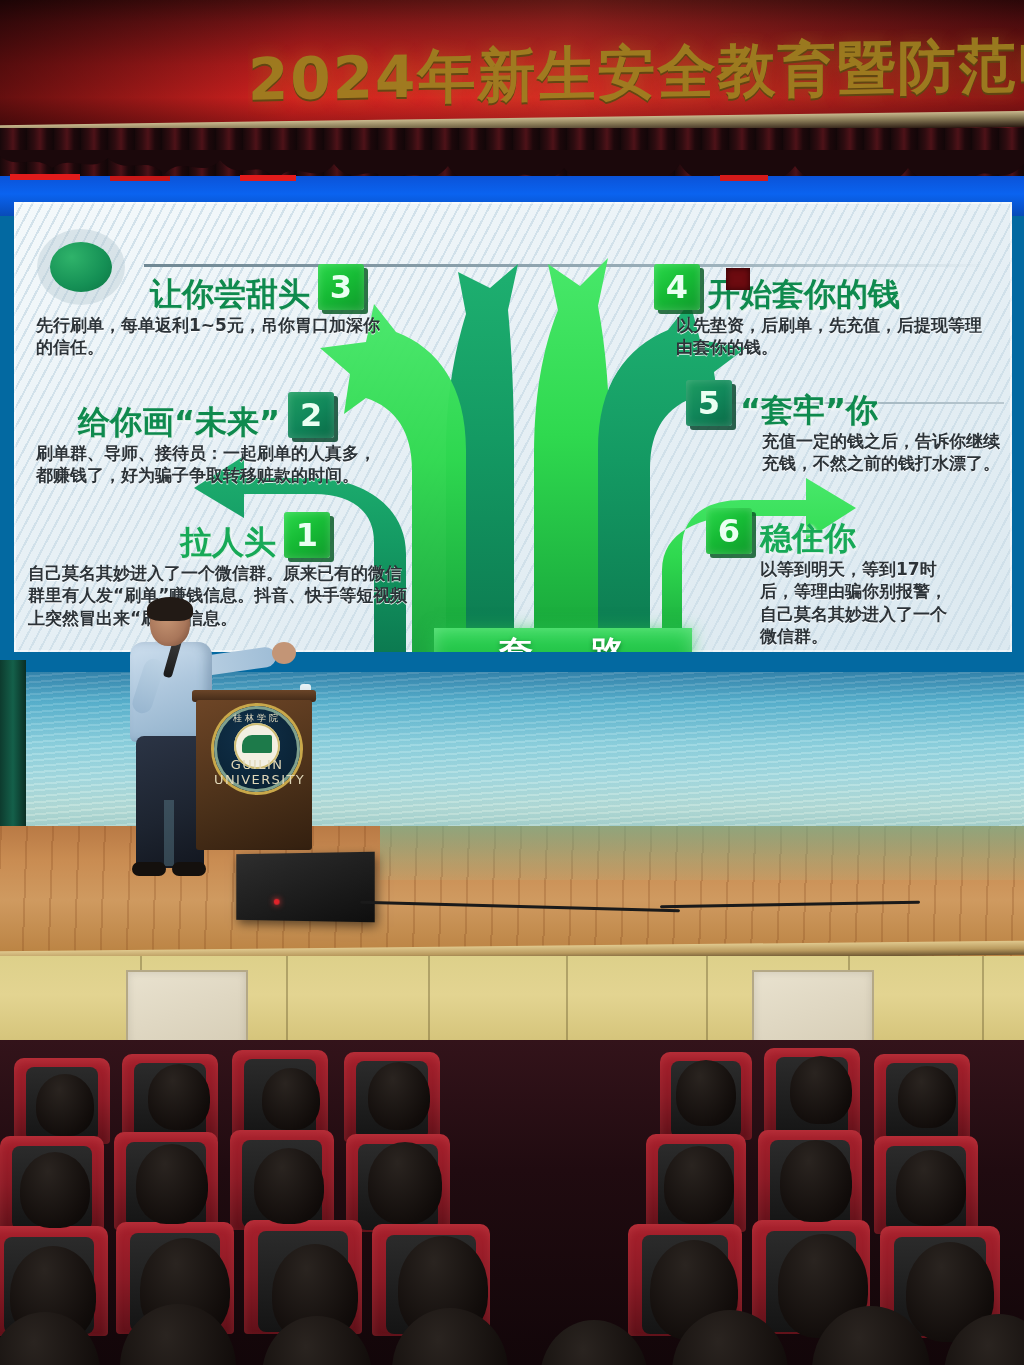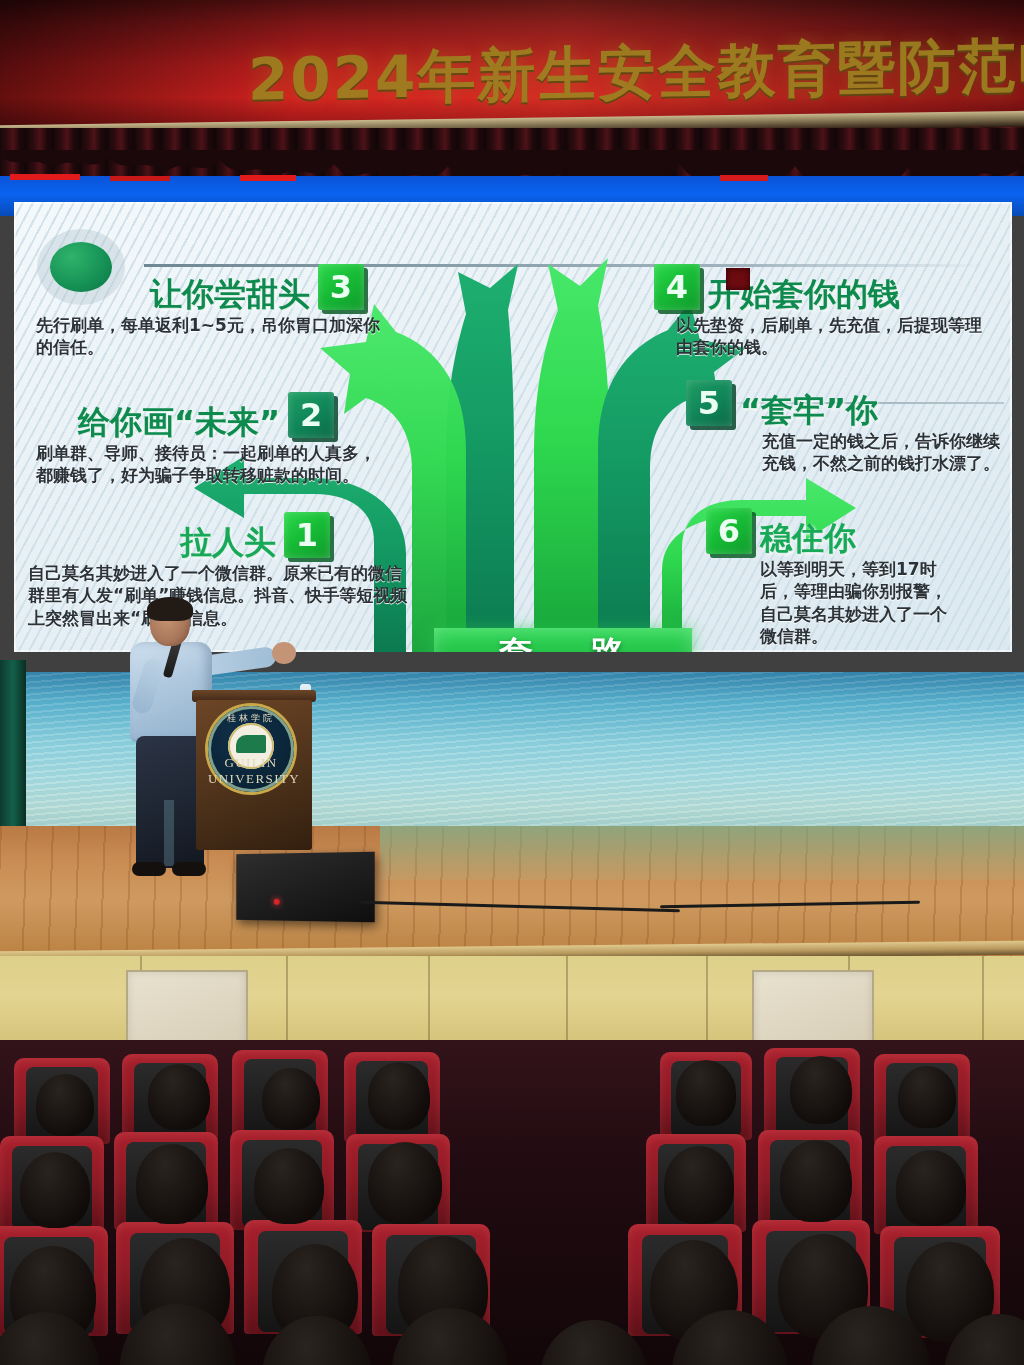--- a/index.html
+++ b/index.html
@@ -46,21 +46,21 @@
       repeating-linear-gradient(90deg,
         #17080a 0px,#2e0c10 7px,#4d1218 13px,#1d080b 20px,#120608 27px);
   }
   .curtain-scallop{
     position:absolute;left:0;top:150px;width:1024px;height:52px;
   }
 
   
   .led-frame{
     position:absolute;left:0px;top:176px;width:1024px;height:512px;
-    background:#404040;
+    background:#0369a1;
   }
   .led-blue-band{
     position:absolute;left:0;top:0;width:1024px;height:40px;
     background:linear-gradient(180deg,#0b53d8 0%,#0a63f0 45%,#084bb8 100%);
   }
   .led-red-flecks{position:absolute;left:0;top:-4px;width:1024px;height:10px;}
   .slide{
     position:absolute;left:14px;top:26px;width:998px;height:450px;
     background:
       repeating-linear-gradient(118deg,
@@ -248,24 +248,23 @@
     position:absolute;left:-4px;top:0;width:124px;height:12px;border-radius:3px;
     background:linear-gradient(180deg,#6a4528,#402817);
   }
   .podium-body{
     position:absolute;left:0;top:10px;width:116px;height:150px;
     background:linear-gradient(160deg,#6d4526 0%,#543venue 0%,#4a3019 60%,#331f0f 100%);
     background:linear-gradient(160deg,#6d4526 0%,#4a3019 60%,#331f0f 100%);
     border-radius:3px;
   }
   .emblem{
-    position:absolute;left:12px;top:6px;width:86px;height:86px;border-radius:50%;
+    position:absolute;left:18px;top:6px;width:86px;height:86px;border-radius:50%;
     background:radial-gradient(circle at 42% 34%,#11314a 0%,#0a2336 70%,#061725 100%);
     box-shadow:0 0 0 3px #c9a84a,inset 0 0 0 3px #7fa08e;
-    font-family:Liberation Serif, serif;
   }
   .emblem-core{
     position:absolute;left:50%;top:46%;transform:translate(-50%,-50%);
     width:46px;height:46px;border-radius:50%;
     background:#f2efe2;box-shadow:inset 0 0 0 2px #cdbb72;
   }
   .emblem-mark{
     position:absolute;left:8px;top:12px;width:30px;height:18px;
     background:#1d7a4a;border-radius:10px 2px 2px 2px;
   }

